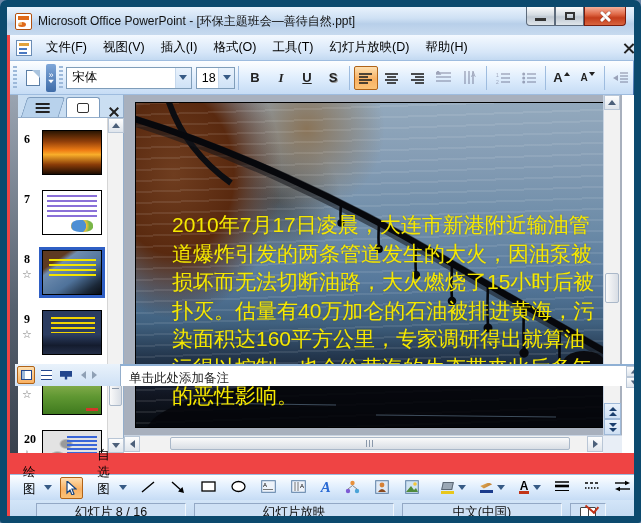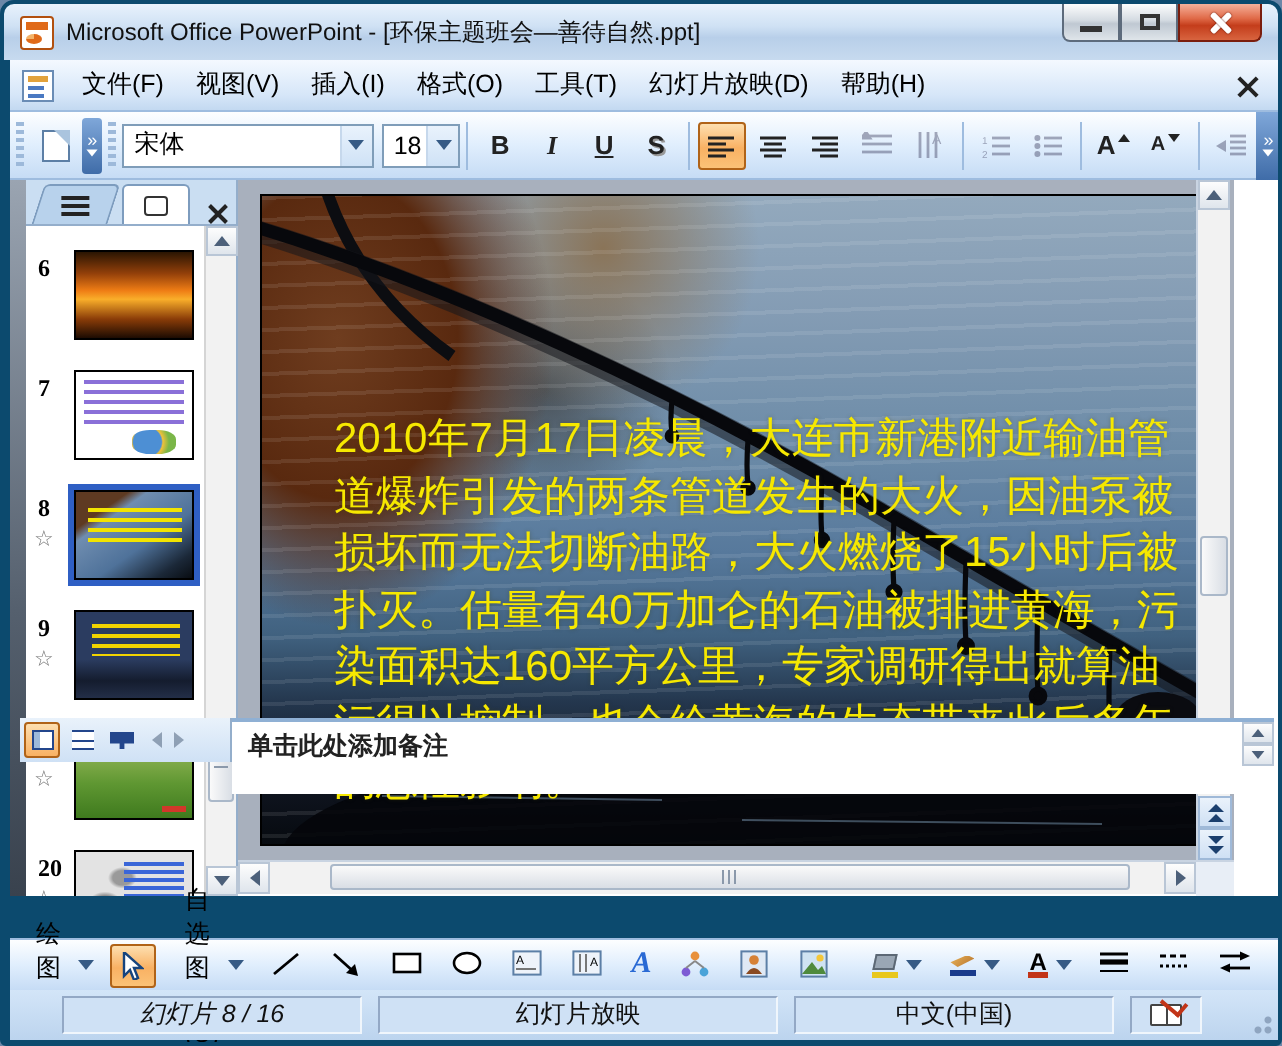--- a/index.html
+++ b/index.html
@@ -1,19 +1,19 @@
 <!DOCTYPE html>
 <html><head>
 <meta charset="utf-8">
 <style>
   * { margin:0; padding:0; box-sizing:border-box; }
   html,body { width:641px; height:523px; font-family:"Liberation Sans",sans-serif; }
   body { background:#6b87a8; }
-  .win { position:relative; width:641px; height:523px; background:#0c4a6e;
-         border:2px solid #0c4a6e; border-radius:7px 7px 3px 3px; overflow:hidden; }
+  .win { position:relative; width:641px; height:523px; background:#ef4444;
+         border:7px solid #0c4a6e; border-radius:7px 7px 3px 3px; overflow:hidden; }
 
   
   .titlebar { position:absolute; left:0; top:0; width:100%; height:28px;
     background:linear-gradient(180deg,#e8f2fc 0%,#cfe1f4 40%,#b8cfe9 60%,#c7daef 100%);
     display:flex; align-items:center; padding:0 6px; }
   .app-icon { width:17px; height:17px; margin:0 6px 0 2px; position:relative;
     background:#fff; border:1px solid #b2500f; border-radius:2px; }
   .app-icon::before { content:""; position:absolute; left:2px; top:2px; width:11px; height:4px;
     background:#e06a19; }
   .app-icon::after { content:""; position:absolute; left:2px; top:8px; width:8px; height:5px;
@@ -154,21 +154,21 @@
   .h-track { position:relative; flex:1; }
   .h-thumb { position:absolute; left:30px; top:1px; width:400px; height:13px;
     background:linear-gradient(180deg,#fafafa,#d9dee5); border:1px solid #aab8c9; border-radius:2px;
     display:flex; align-items:center; justify-content:center; }
   .h-thumb .grip { width:9px; height:7px; background:repeating-linear-gradient(90deg,#8b99ab 0 1px,transparent 1px 3px); }
   .corner { width:19px; height:17px; background:#e8eef6; }
 
   .cursor { position:absolute; right:22px; top:276px; width:22px; height:15px; }
 
   
-  .notes { position:absolute; left:114px; top:357px; width:521px; height:38px; background:#fff; border-top:2px solid #8fb0d4;font-weight:bold; }
+  .notes { position:absolute; left:114px; top:357px; width:521px; height:22px; background:#fff; border-top:2px solid #8fb0d4; }
   .notes-text { font-size:12.5px; color:#222; padding:4px 0 0 8px; }
   .notes-scroll { position:absolute; right:0; top:0; width:16px; height:22px; background:#f2f2f2; }
 
   
   .view-row { position:absolute; left:8px; top:357px; width:106px; height:22px;
     background:linear-gradient(180deg,#e9f2fb,#cfe1f5); border-right:1px solid #94aecb; display:flex; align-items:center; }
   .vbtn { width:18px; height:18px; margin-left:2px; display:flex; align-items:center; justify-content:center; border:1px solid transparent; border-radius:2px; }
   .vbtn.pressed { background:linear-gradient(180deg,#fddfb0,#f9b163); border-color:#b06318; }
   .ic-normal { width:11px; height:10px; border:1px solid #23468c; position:relative; background:#fff; }
   .ic-normal::before { content:""; position:absolute; left:0; top:0; width:3px; height:100%; background:#9db9da; }
@@ -198,21 +198,21 @@
   .lc-line { width:13px; height:3px; background:#1a3b8c; margin-top:1px; }
   .bucket { width:11px; height:8px; background:#9aa7b5; transform:skewX(-12deg); border:1px solid #5c6875; }
   .fill-line { width:13px; height:3px; background:#e8c71d; margin-top:1px; }
   .sh-square { width:11px; height:11px; background:#3f9c3f; border:1px solid #1e5c1e; box-shadow:2px 2px 0 #7a8b9c; }
 
   
   .statusbar { position:absolute; left:3px; top:493px; width:635px; height:25px;
     background:linear-gradient(180deg,#d3e5f8,#bcd4ee); display:flex; align-items:center; font-size:12.5px; color:#111; }
   .st-box { height:19px; display:flex; align-items:center; justify-content:center;
     border:1px solid; border-color:#93a8c5 #f0f6fc #f0f6fc #93a8c5; background:#cfe1f5; }
-  .st1{ width:150px; margin-left:26px;font-style:italic; } .st2{ width:200px; margin-left:8px; } .st3{ width:160px; margin-left:8px; }
+  .st1{ width:150px; margin-left:26px; } .st2{ width:200px; margin-left:8px; } .st3{ width:160px; margin-left:8px; }
   .st4{ width:36px; margin-left:8px; }
   .book { position:relative; width:16px; height:11px; background:#fff; border:1px solid #444; border-radius:1px; }
   .book::before { content:""; position:absolute; left:7px; top:0; width:1px; height:100%; background:#444; }
   .book::after { content:""; position:absolute; right:-3px; top:-5px; width:10px; height:6px;
     border-right:2px solid #c23418; border-bottom:2px solid #c23418; transform:rotate(40deg); }
   .resize-grip { position:absolute; right:4px; bottom:3px; width:12px; height:12px;
     background:
       radial-gradient(circle at 10px 10px,#8fa5c0 0 1.5px,transparent 2px),
       radial-gradient(circle at 10px 5px,#8fa5c0 0 1.5px,transparent 2px),
       radial-gradient(circle at 5px 10px,#8fa5c0 0 1.5px,transparent 2px); }

